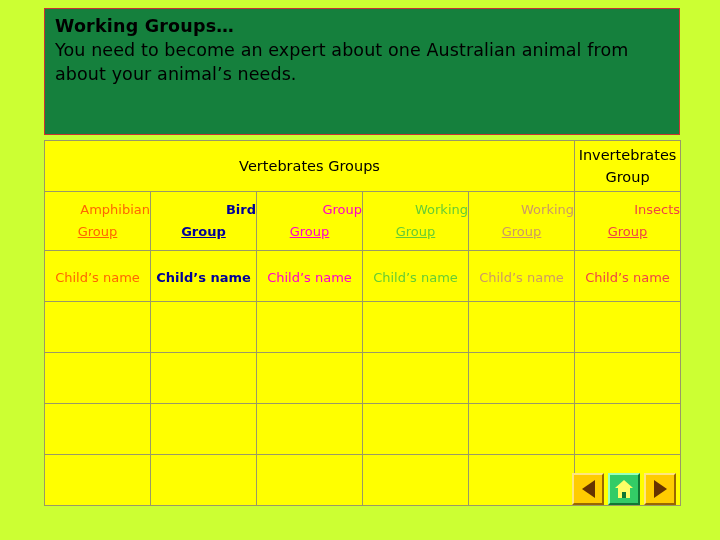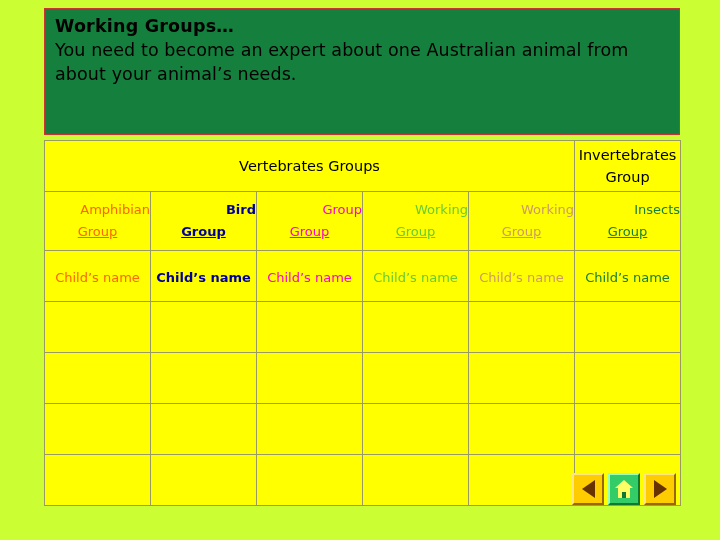--- a/index.html
+++ b/index.html
@@ -87,21 +87,21 @@
   .blank-row td {
     height: 50px;
   }
 
   
   .c-amphibian { color: #ff6600; }
   .c-bird      { color: #000099; font-weight: bold; }
   .c-fish      { color: #ff00cc; }
   .c-mammal    { color: #66cc33; }
   .c-reptile   { color: #cc9966; }
-  .c-insects   { color: #15803d; }
+  .c-insects   { color: #ef4444; }
 
   
   .nav {
     position: absolute;
     left: 572px;
     top: 471px;
     width: 108px;
     height: 36px;
     display: flex;
     align-items: center;

